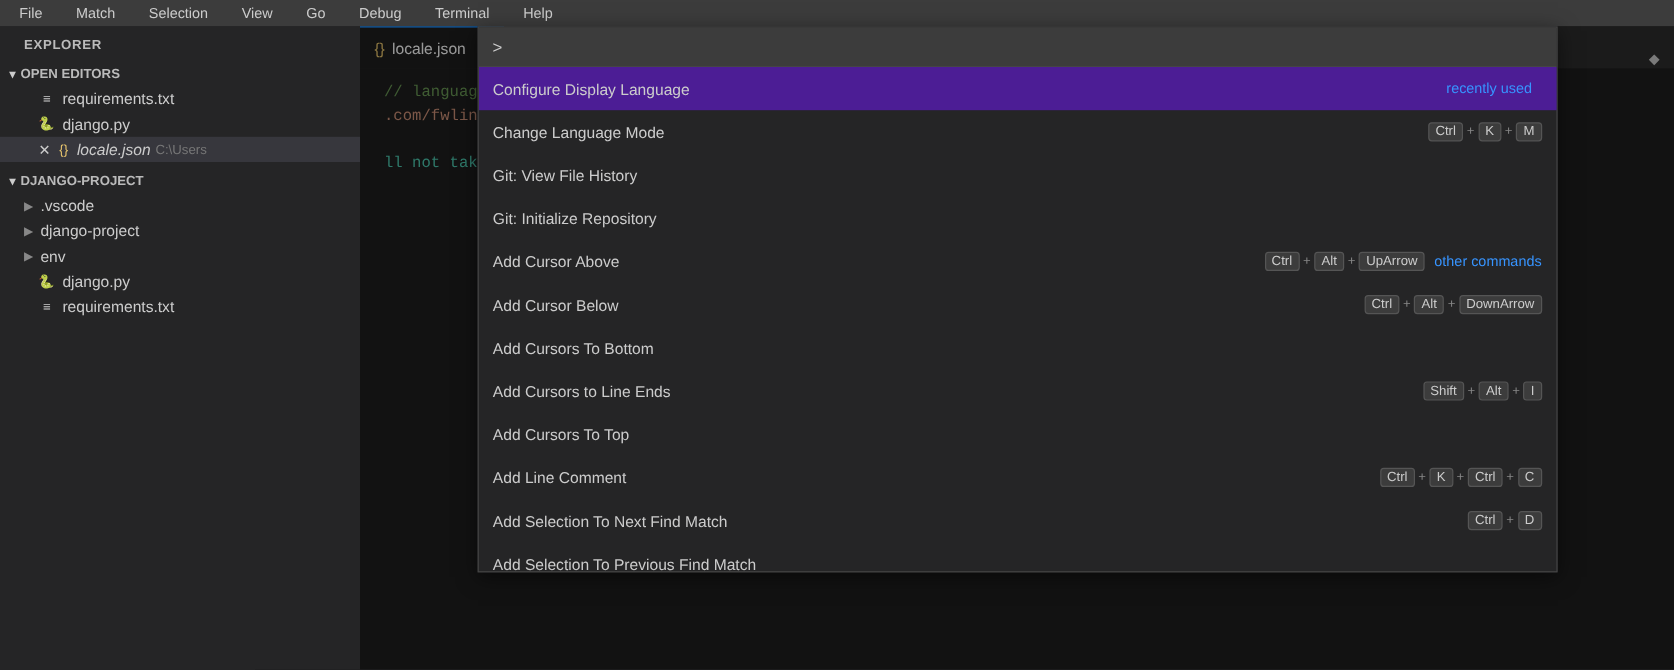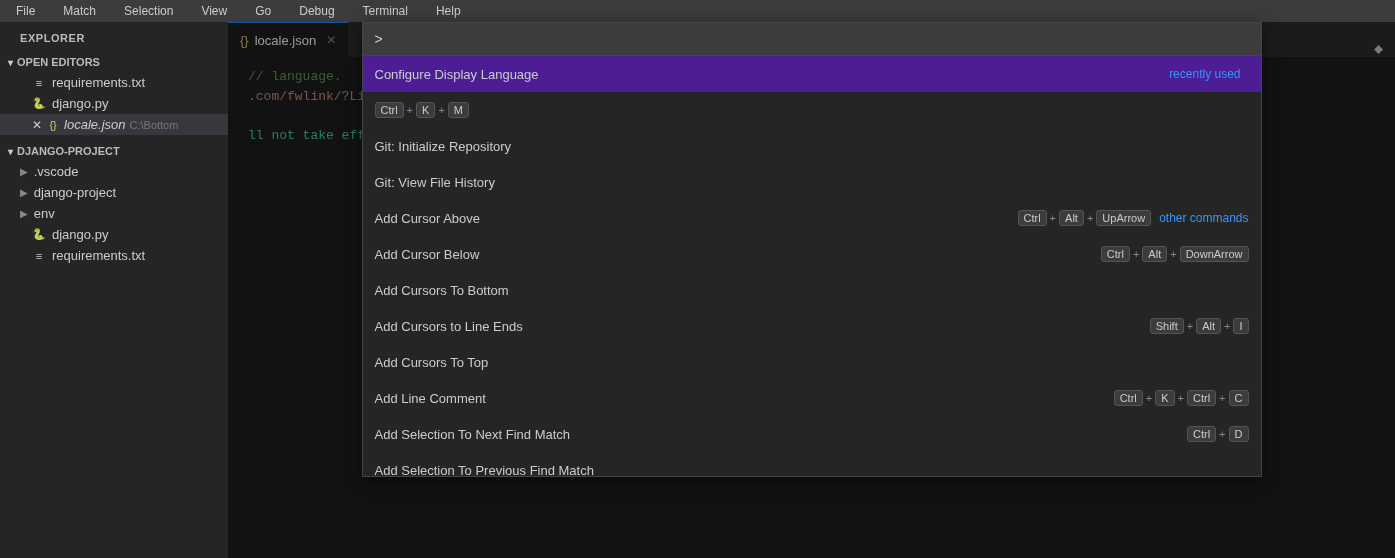--- a/index.html
+++ b/index.html
@@ -35,21 +35,21 @@
 
     
     .main-area {
       flex: 1;
       display: flex;
       position: relative;
     }
 
     
     .sidebar {
-      width: 228px;
+      width: 300px;
       background: #252526;
       flex-shrink: 0;
       display: flex;
       flex-direction: column;
     }
 
     .sidebar-title {
       font-size: 11px;
       font-weight: 700;
       color: #bbbbbb;
@@ -305,21 +305,21 @@
         <span>requirements.txt</span>
       </div>
       <div class="sidebar-item">
         <span class="file-icon icon-py">🐍</span>
         <span>django.py</span>
       </div>
       <div class="sidebar-item active" style="gap:4px;">
         <span class="icon-close" style="font-size:12px;">✕</span>
         <span class="file-icon icon-json">{}</span>
         <span class="file-name-modified">locale.json</span>
-        <span style="color:#777; font-size:11px;">C:\Bottom</span>
+        <span style="color:#777; font-size:11px;">C:\Users</span>
       </div>
     </div>
 
     <div class="section-group">
       <div class="sidebar-section-title">
         <span class="chevron">▾</span>
         <span>DJANGO-PROJECT</span>
       </div>
       <div class="sidebar-folder-item">
         <span style="color:#888; font-size:10px;">▶</span>
@@ -370,35 +370,36 @@
         </div>
 
         <div class="command-palette-list">
 
           <div class="command-item selected">
             <span class="command-item-label">Configure Display Language</span>
             <span class="command-item-badge">recently used</span>
           </div>
 
           <div class="command-item">
+            <span class="command-item-label">Change Language Mode</span>
             <div class="command-item-shortcut">
               <span class="kbd">Ctrl</span>
               <span class="kbd-plus">+</span>
               <span class="kbd">K</span>
               <span class="kbd-plus">+</span>
               <span class="kbd">M</span>
             </div>
           </div>
 
           <div class="command-item">
+            <span class="command-item-label">Git: View File History</span>
+          </div>
+
+          <div class="command-item">
             <span class="command-item-label">Git: Initialize Repository</span>
-          </div>
-
-          <div class="command-item">
-            <span class="command-item-label">Git: View File History</span>
           </div>
 
           <div class="command-item">
             <span class="command-item-label">Add Cursor Above</span>
             <div class="command-item-shortcut">
               <span class="kbd">Ctrl</span>
               <span class="kbd-plus">+</span>
               <span class="kbd">Alt</span>
               <span class="kbd-plus">+</span>
               <span class="kbd">UpArrow</span>

